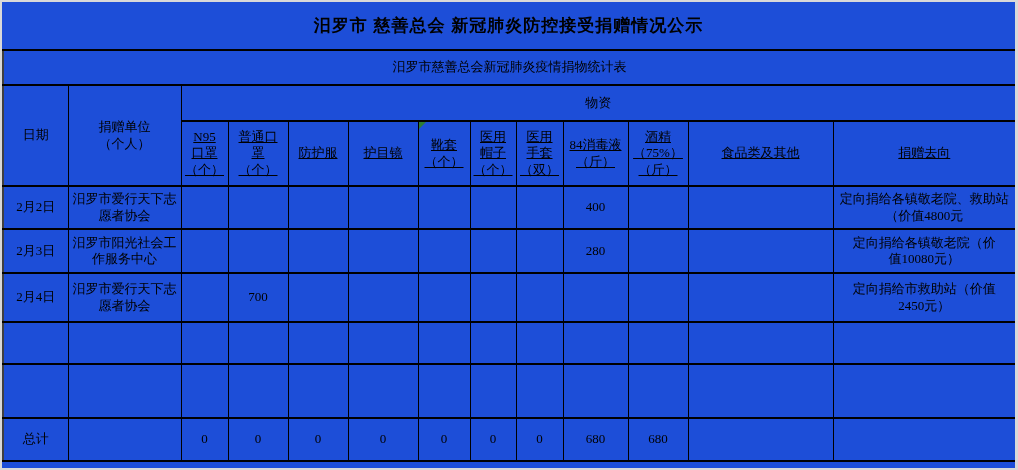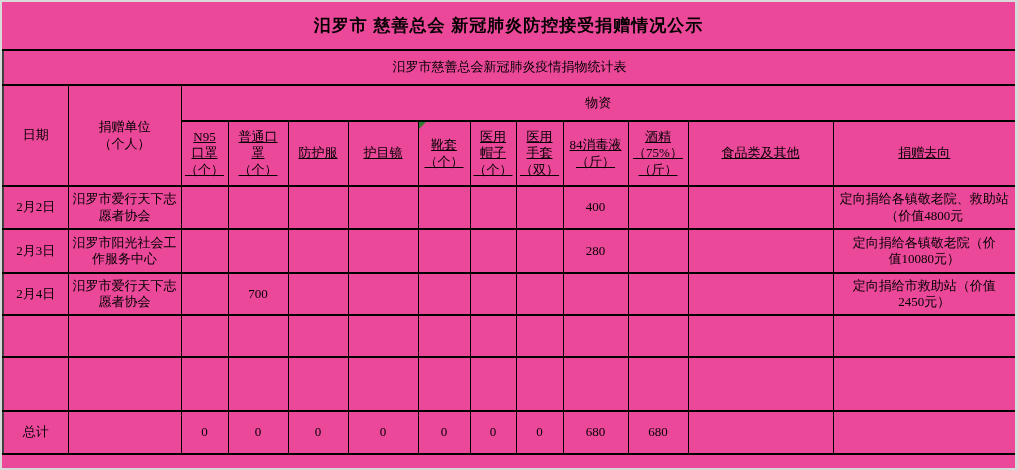--- a/index.html
+++ b/index.html
@@ -1,20 +1,20 @@
 <!DOCTYPE html>
 <html><head>
 <meta charset="utf-8">
 <style>
   html,body{margin:0;padding:0;background:#fff;}
   .page{
     position:relative;
     width:1018px;height:470px;
     box-sizing:border-box;
-    background:#ec4899;
+    background:#1d4ed8;
     border-top:2px solid #d9d9d9;
     border-left:2px solid #d9d9d9;
     border-right:3px solid #d9d9d9;
     border-bottom:2px solid #d9d9d9;
     font-family:"Liberation Serif","DejaVu Serif",serif;
     color:#000;
     overflow:hidden;
   }
   .main-title{
     height:47px;
@@ -47,21 +47,21 @@
   .rel{position:relative;margin-left:36px;}
   .f10{font-size:10px;}
   .f12{font-size:12px;}
   .f13{font-size:13px;}
   .f14{font-size:14px;}
   tr.r-title{height:35px;}
   tr.r-group{height:36px;}
   tr.r-sub{height:65px;text-decoration:underline;}
   tr.r-d1{height:43px;font-family:Liberation Serif, serif;}
   tr.r-d2{height:44px;}
-  tr.r-d3{height:42px;}
+  tr.r-d3{height:49px;}
   tr.r-e1{height:42px;}
   tr.r-e2{height:54px;}
   tr.r-total{height:43px;}
   .green-tri{
     position:absolute;
     top:0;left:0;
     width:0;height:0;
     border-top:7px solid #2e7d32;
     border-right:7px solid transparent;
   }

